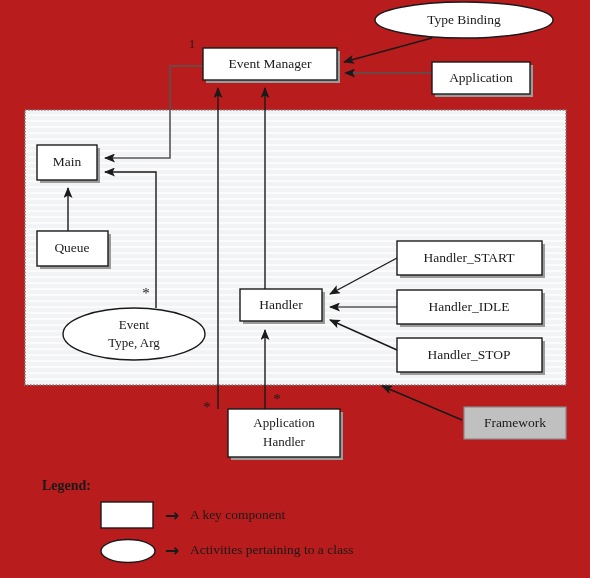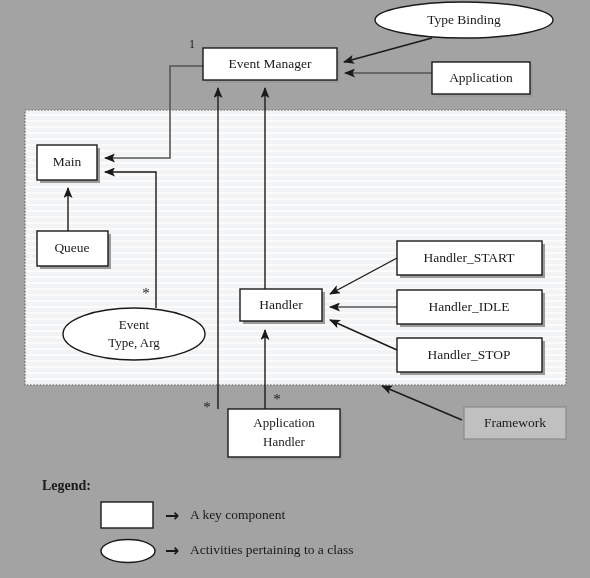--- a/index.html
+++ b/index.html
@@ -10,21 +10,21 @@
   body {
     width: 590px;
     height: 578px;
     font-family: "Liberation Serif", "DejaVu Serif", serif;
     overflow: hidden;
   }
   #diagram-root {
     position: relative;
     width: 590px;
     height: 578px;
-    background: #a3a3a3;
+    background: #b91c1c;
     text-align: right;
   }
   svg.diagram {
     display: block;
     width: 590px;
     height: 578px;
   }
   text {
     font-family: "Liberation Serif", "DejaVu Serif", serif;
     fill: #1a1a1a;

